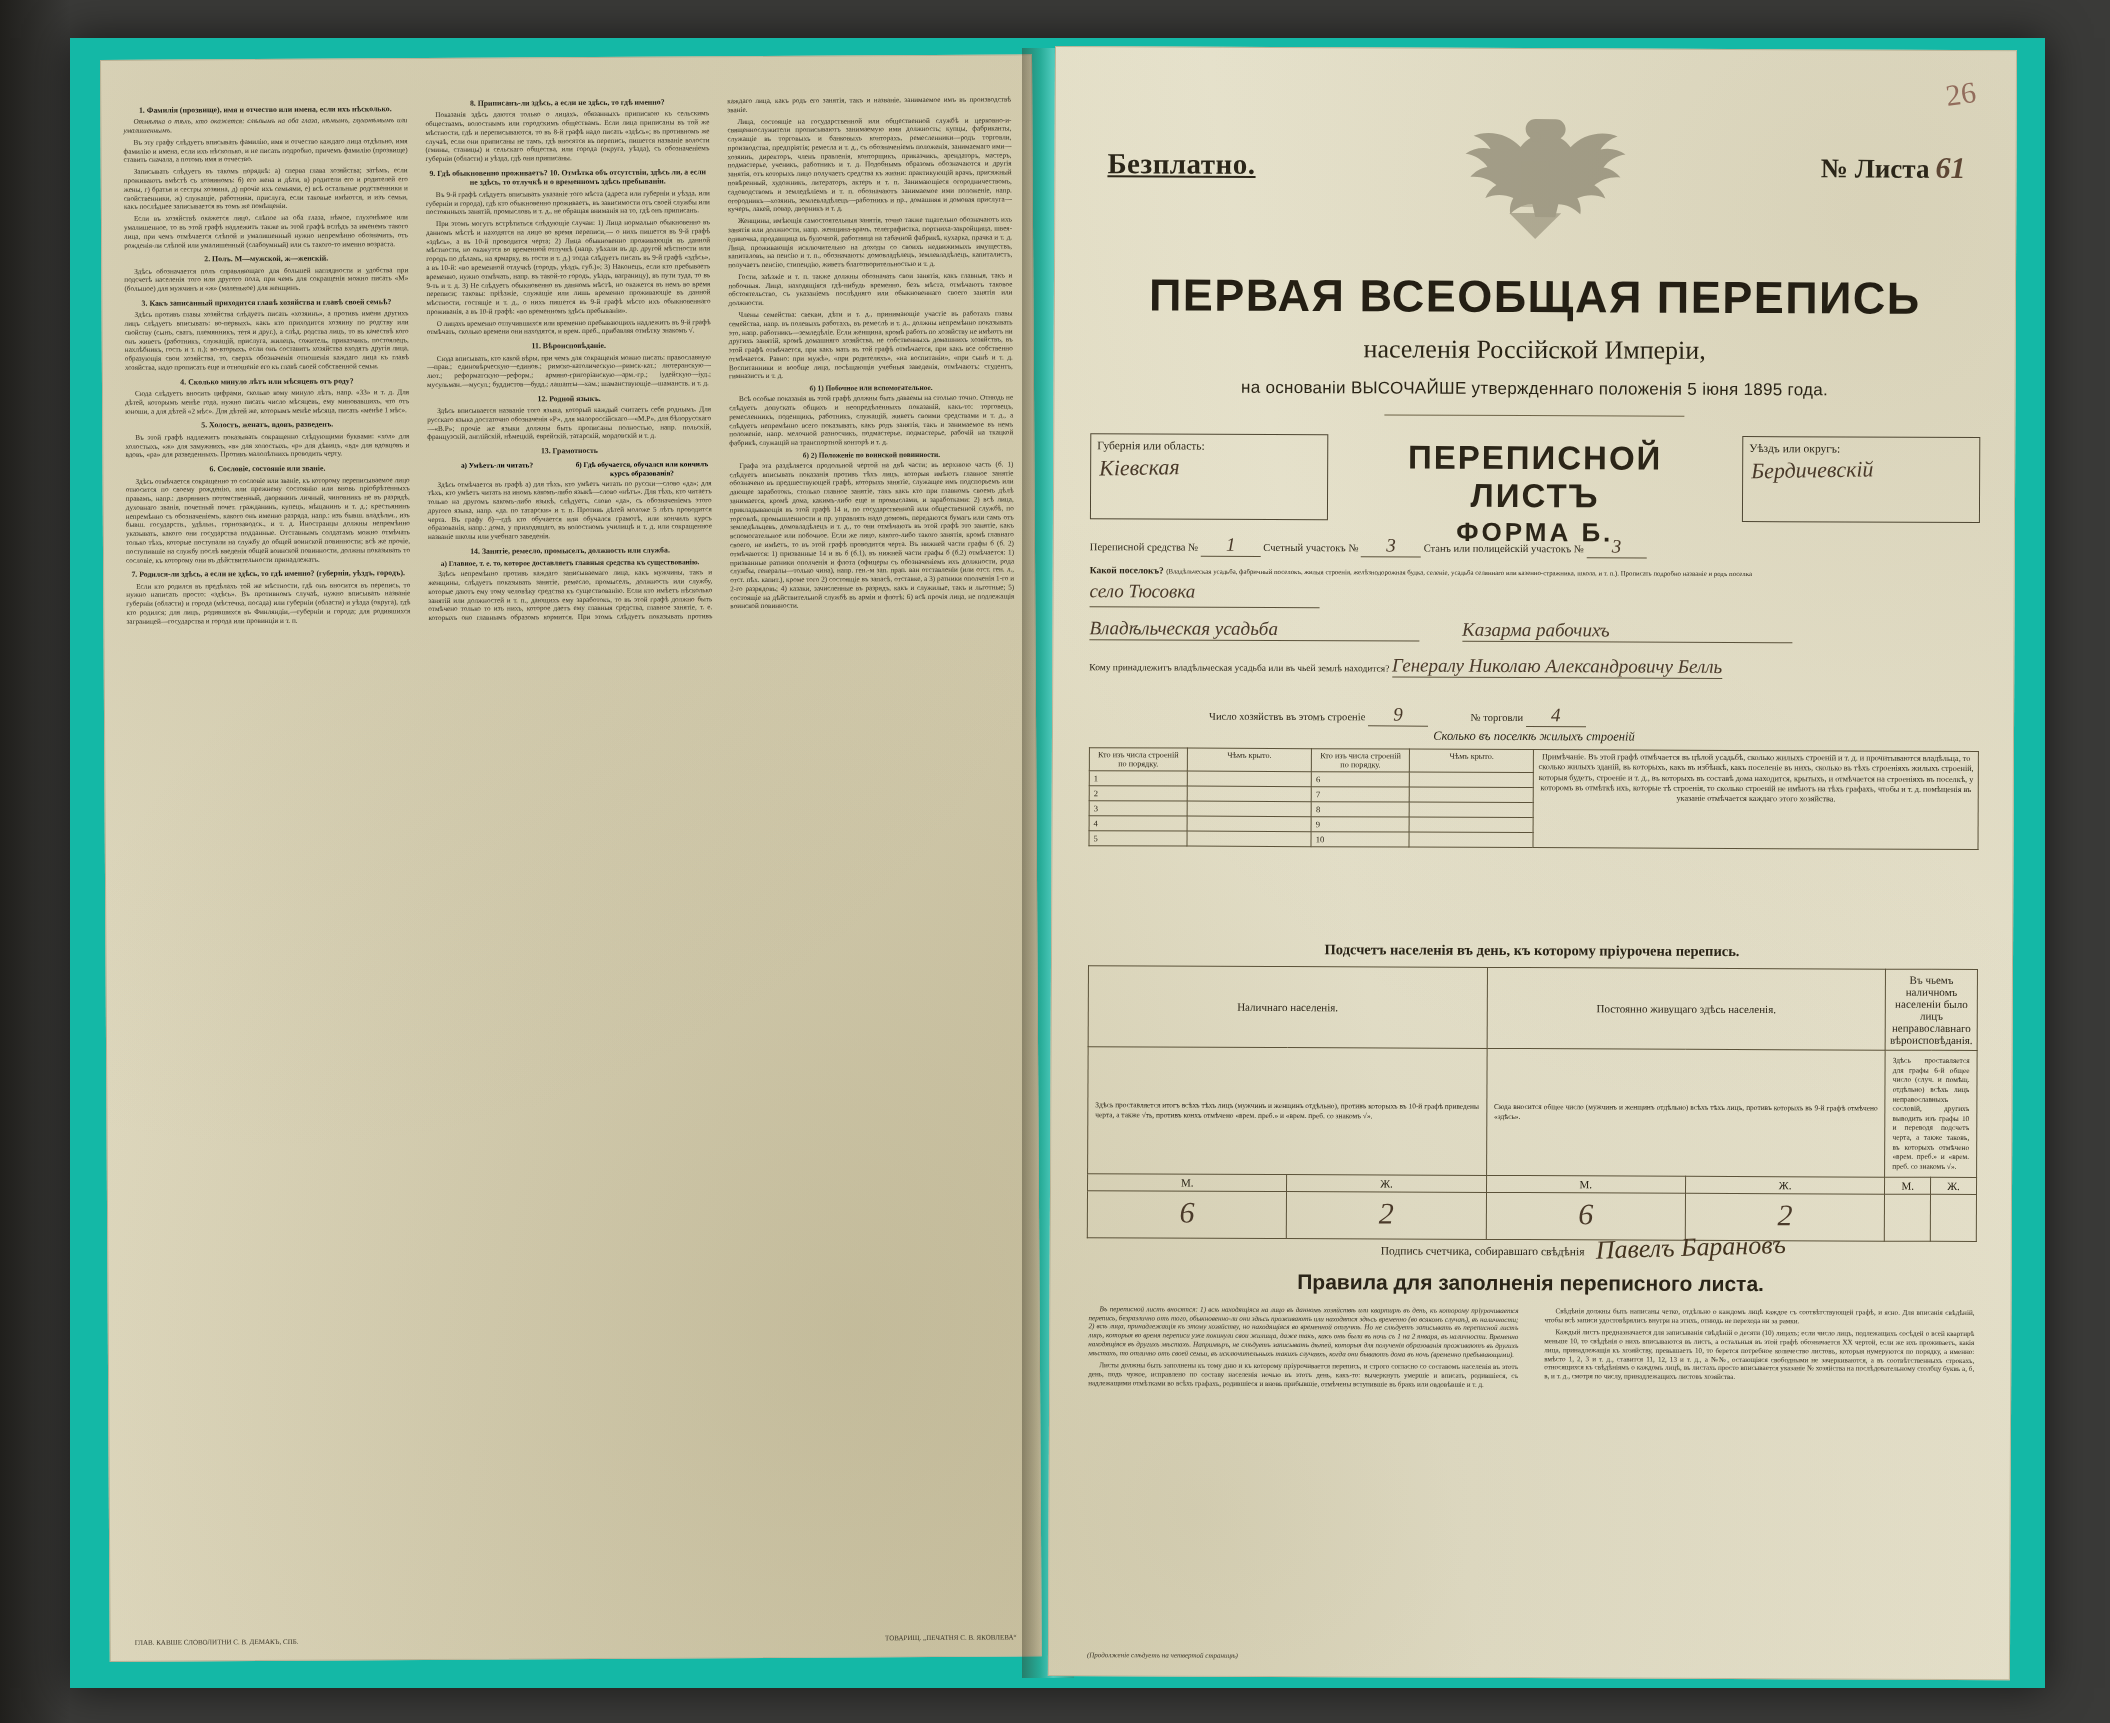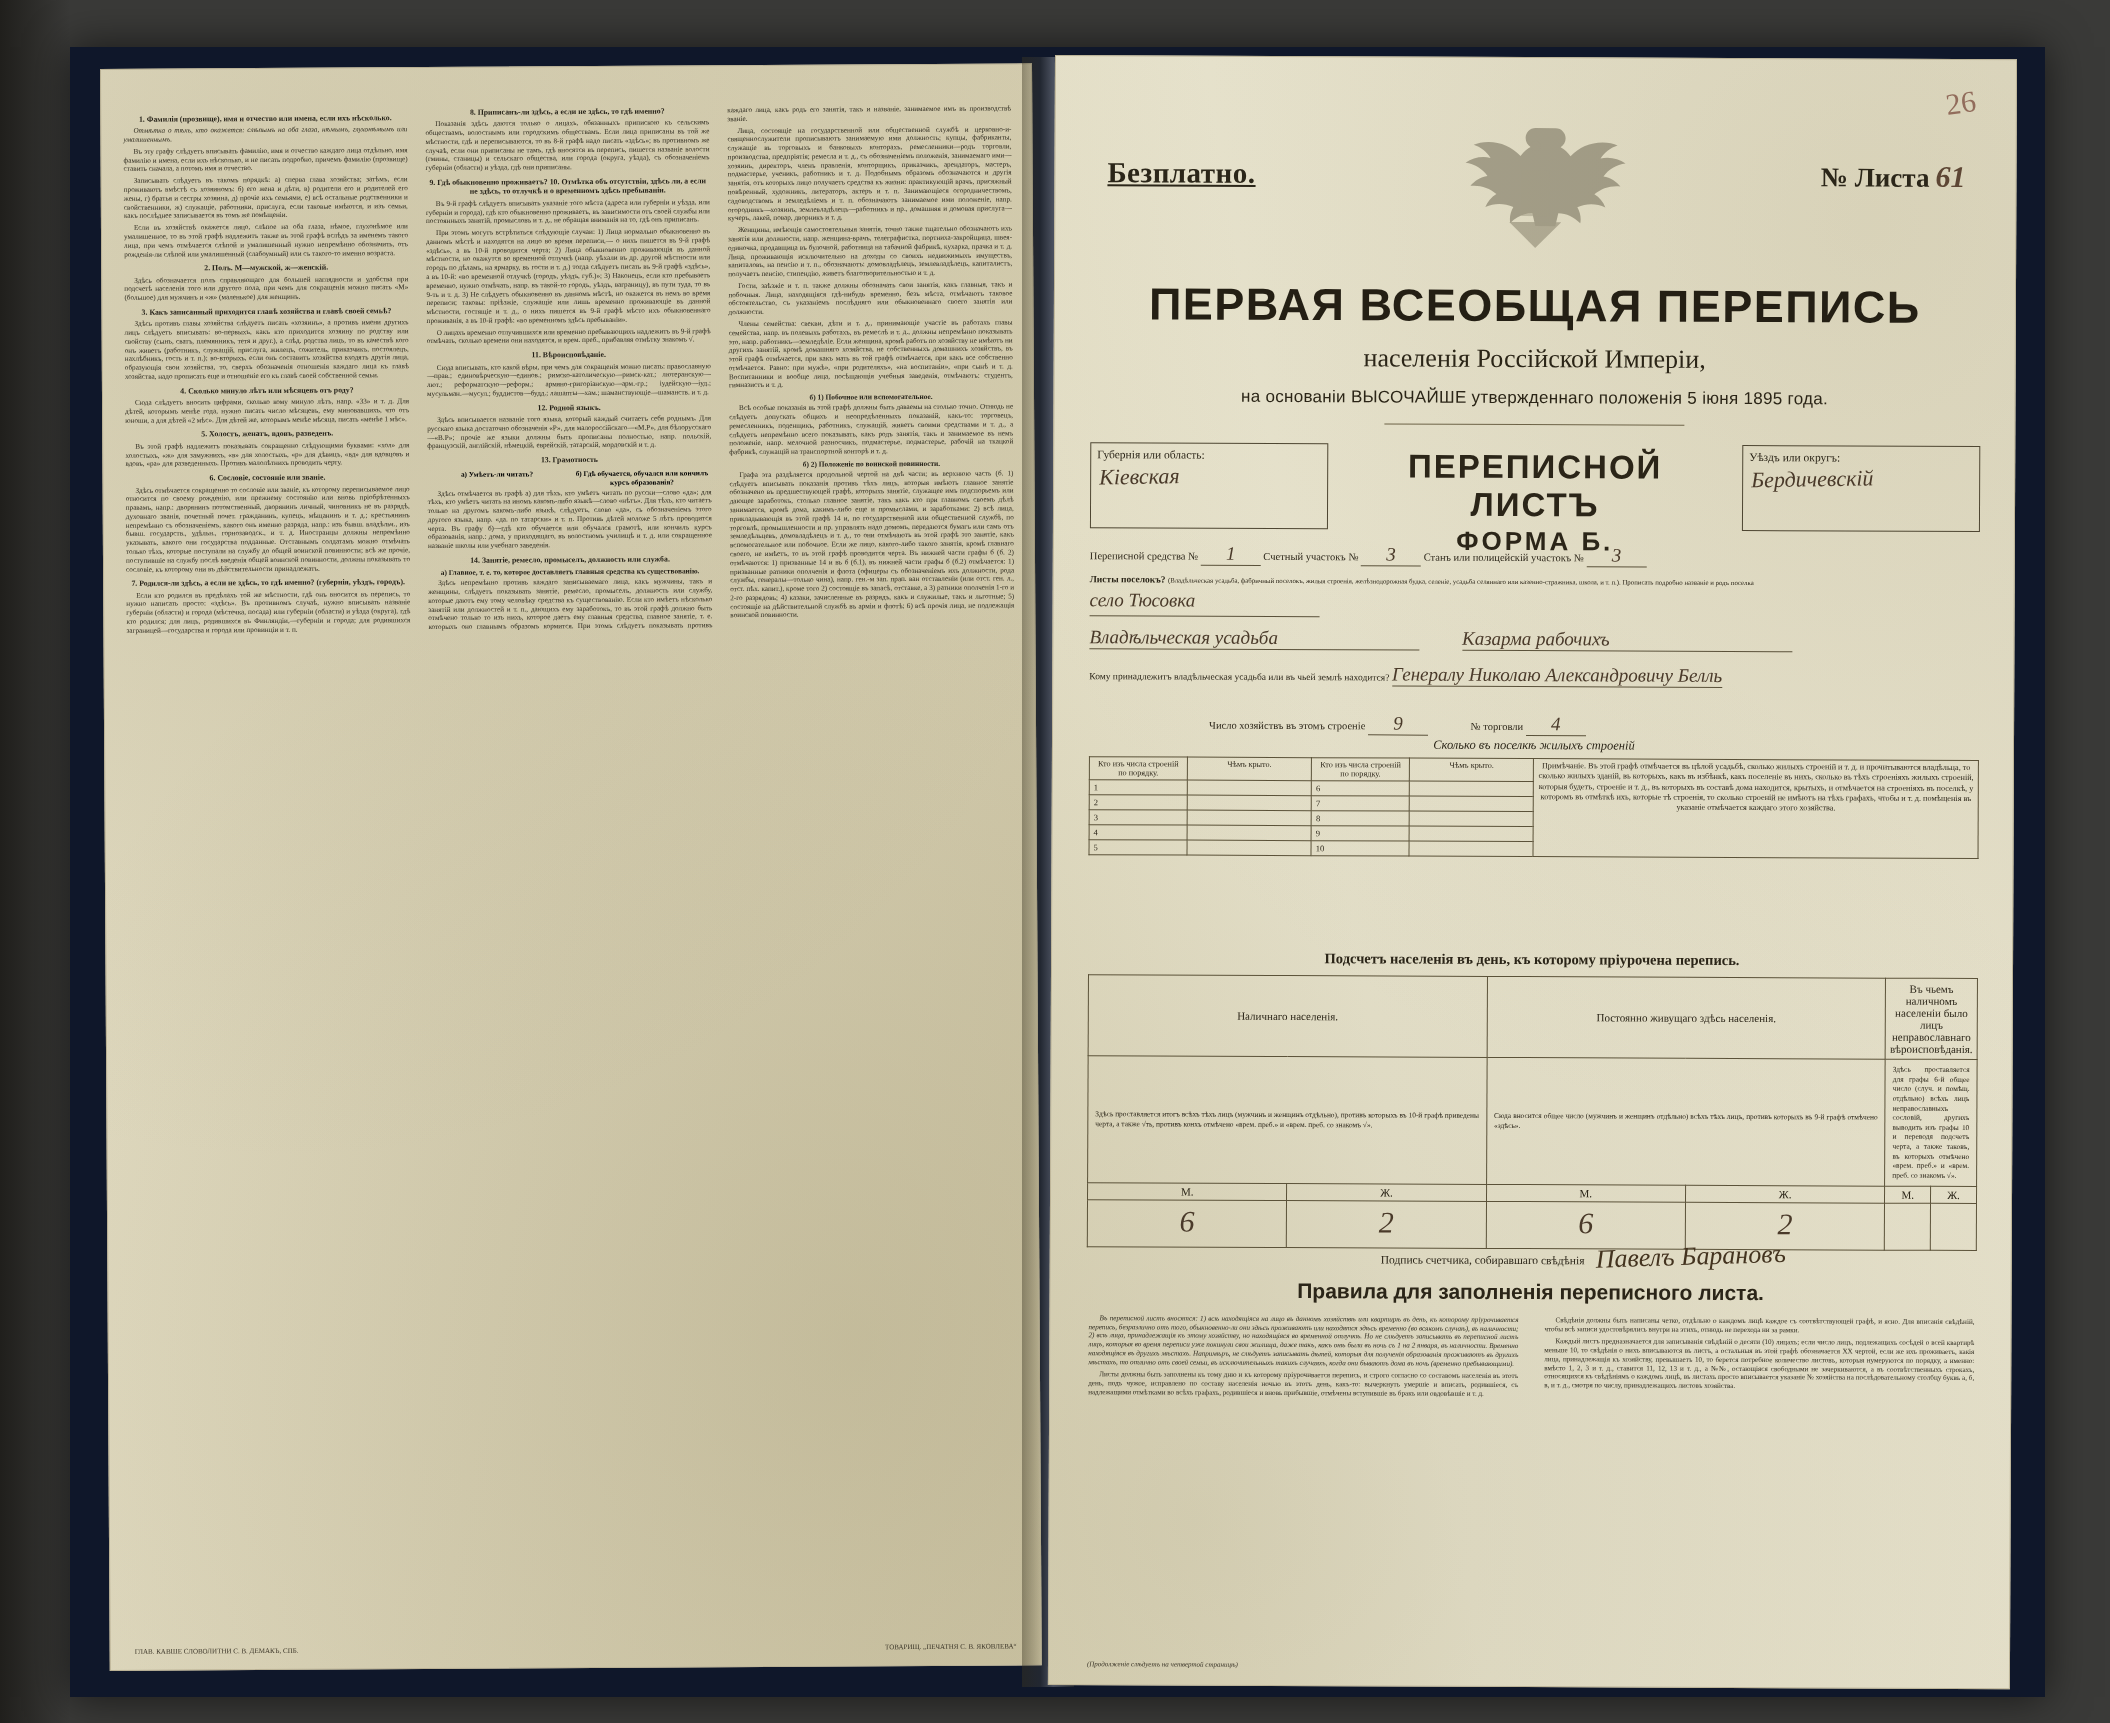--- a/index.html
+++ b/index.html
@@ -6,22 +6,22 @@
   body { width:2110px; height:1723px; overflow:hidden;
          font-family:"Liberation Serif", serif; }
 
   #page {
     position:relative; width:2110px; height:1723px;
     background:#3a3a38;
   }
 
   
   .spread {
-    position:absolute; left:70px; top:47px; width:1975px; height:1650px;
-    background:#0f172a;
+    position:absolute; left:70px; top:38px; width:1975px; height:1650px;
+    background:#14b8a6;
     box-shadow:0 0 40px rgba(0,0,0,.6);
   }
 
   
   .page-left {
     position:absolute; left:30px; top:22px; width:930px; height:1600px;
     background:#ded7bd;
     background-image:
       radial-gradient(circle at 20% 15%, rgba(160,150,110,.25), transparent 55%),
       radial-gradient(circle at 80% 80%, rgba(150,140,100,.25), transparent 60%),
@@ -281,21 +281,21 @@
         <div class="fline" style="top:486px;">
           <span>Переписной средства №</span>
           <span class="ms ul" style="width:60px;text-align:center;">1</span>
           <span>Счетный участокъ №</span>
           <span class="ms ul" style="width:60px;text-align:center;">3</span>
           <span>Станъ или полицейскій участокъ №</span>
           <span class="ms ul" style="width:60px;text-align:center;">3</span>
         </div>
 
         <div class="fline" style="top:516px; font-size:9.5px; line-height:1.5;">
-          <b>Листы поселокъ?</b>
+          <b>Какой поселокъ?</b>
           <span style="font-size:6.8px;">(Владѣльческая усадьба, фабричный поселокъ, жилыя строенія, желѣзнодорожная будка, селеніе, усадьба селяннаго или казенно-стражника, школа, и т. п.). Прописать подробно названіе и родъ поселка</span>
           <span class="ms ul" style="min-width:230px;">село Тюсовка</span>
         </div>
 
         <div class="fline" style="top:570px;">
           <span class="ms ul" style="min-width:330px;">Владѣльческая усадьба</span>
           <span class="ms ul" style="min-width:330px;margin-left:40px;">Казарма рабочихъ</span>
         </div>
 
         <div class="fline" style="top:606px;">

